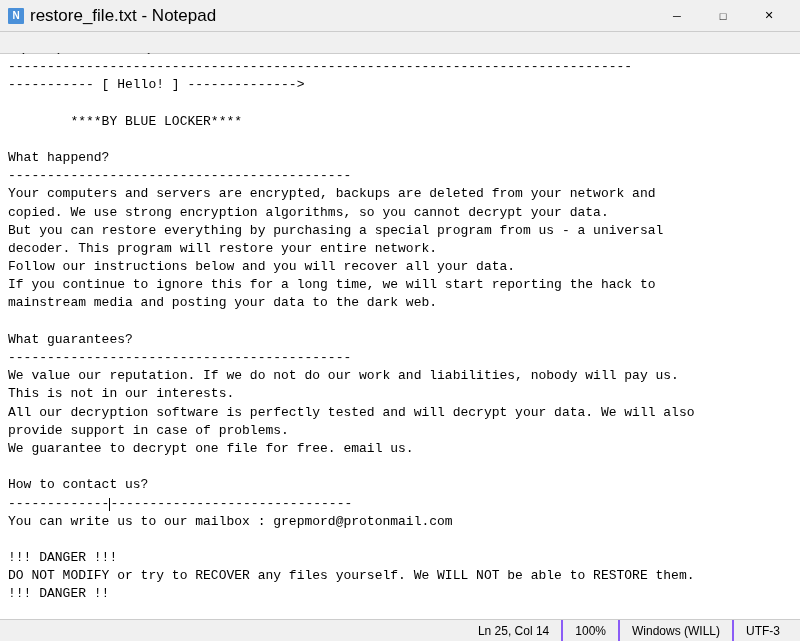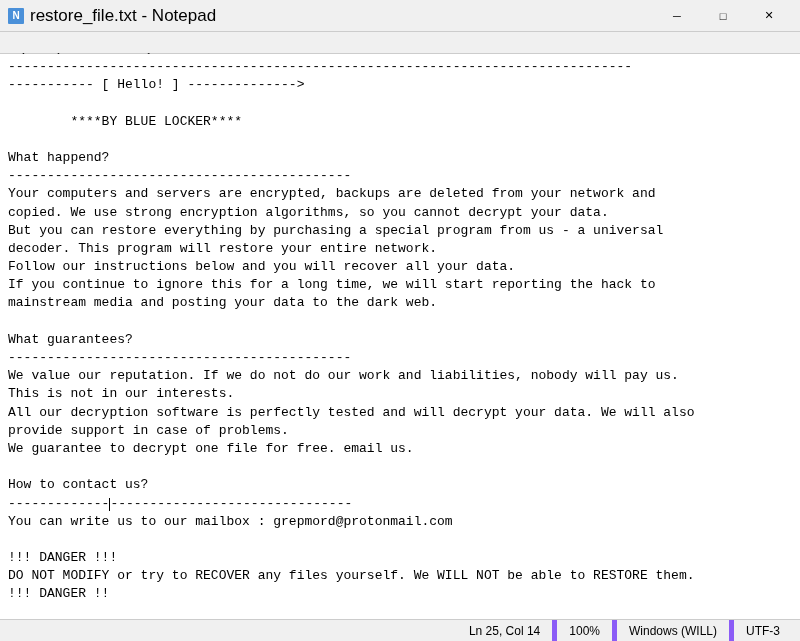--- a/index.html
+++ b/index.html
@@ -120,21 +120,21 @@
       padding: 0 8px;
       border-top: 1px solid #ccc;
       gap: 0;
     }
 
     .status-section {
       font-family: 'Segoe UI', Arial, sans-serif;
       font-size: 12px;
       color: #000;
       padding: 0 12px;
-      border-left: 5px solid #8b5cf6;
+      border-left: 2px solid #8b5cf6;
       height: 100%;
       display: flex;
       align-items: center;
     }
 
     .status-section:first-child {
       border-left: none;
     }
 
     .cursor-blink {

